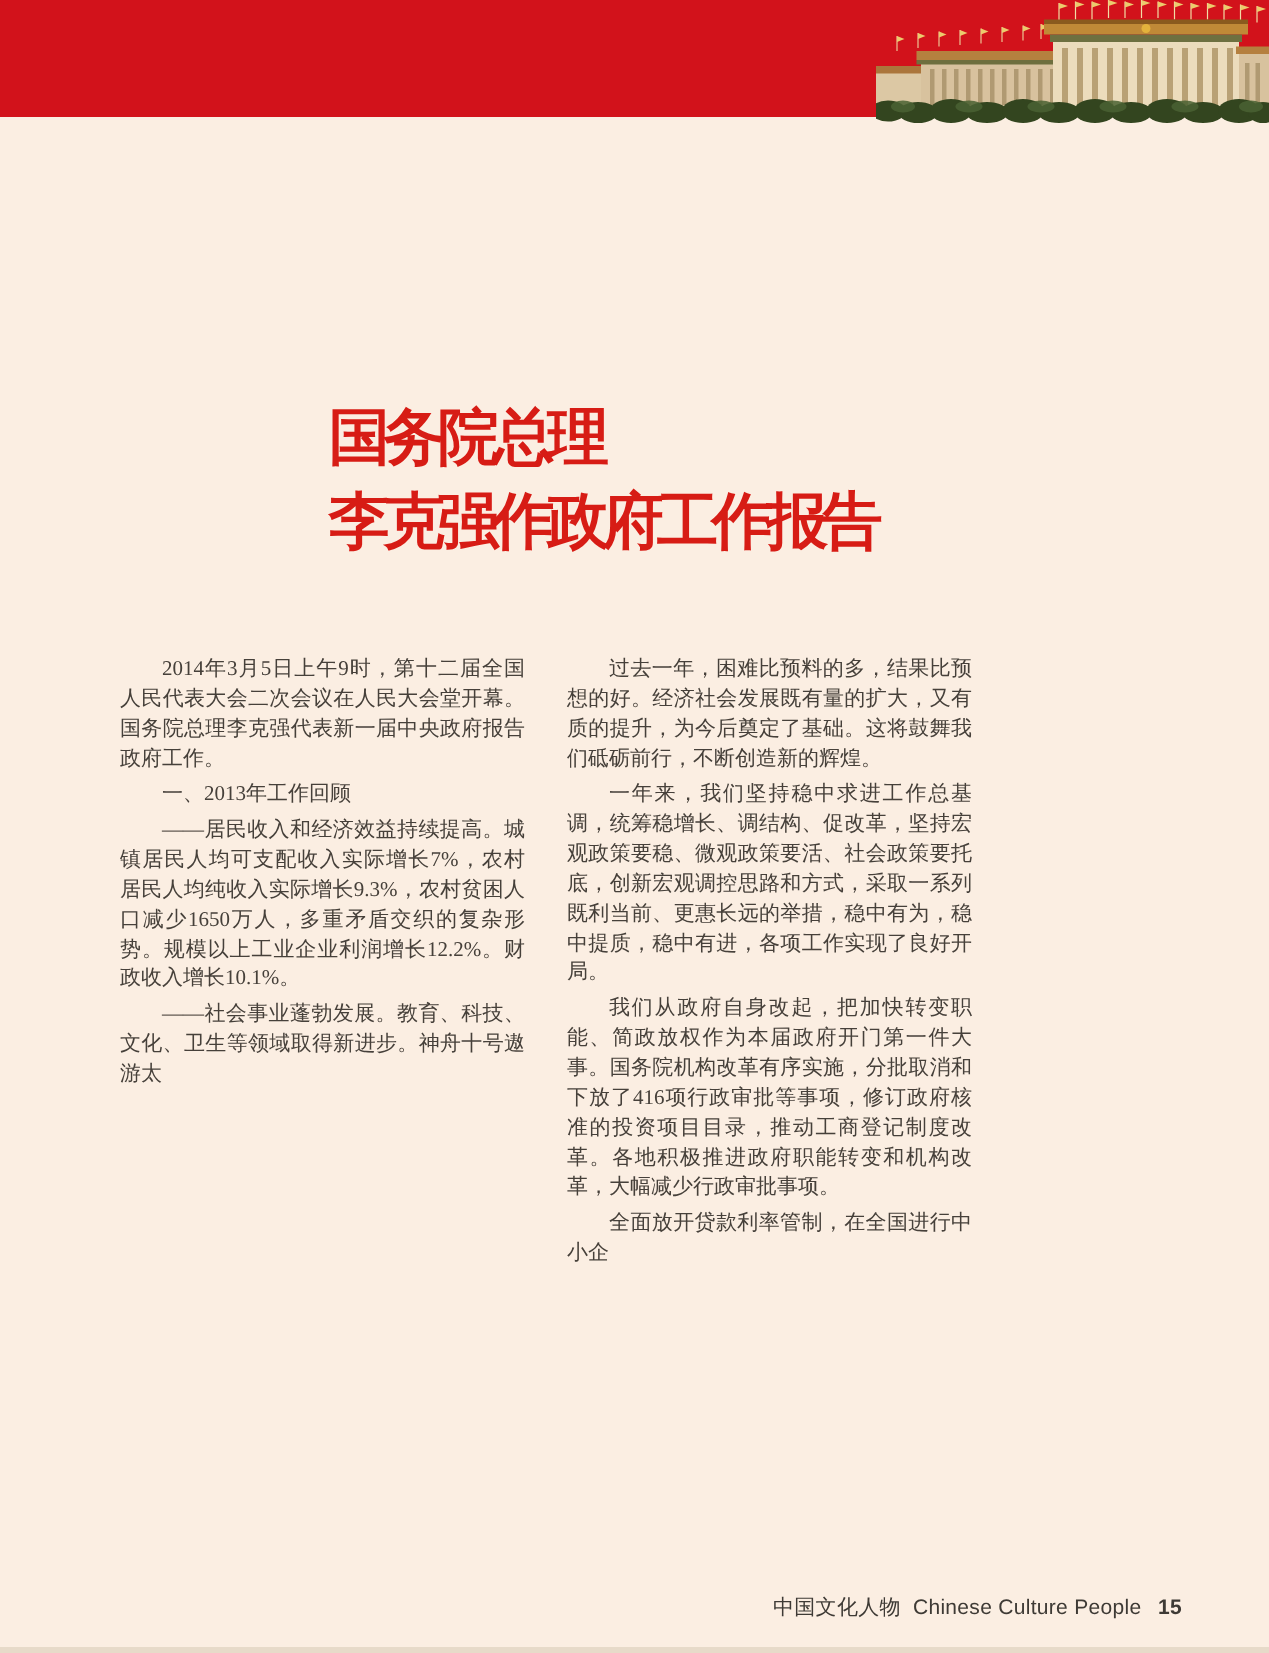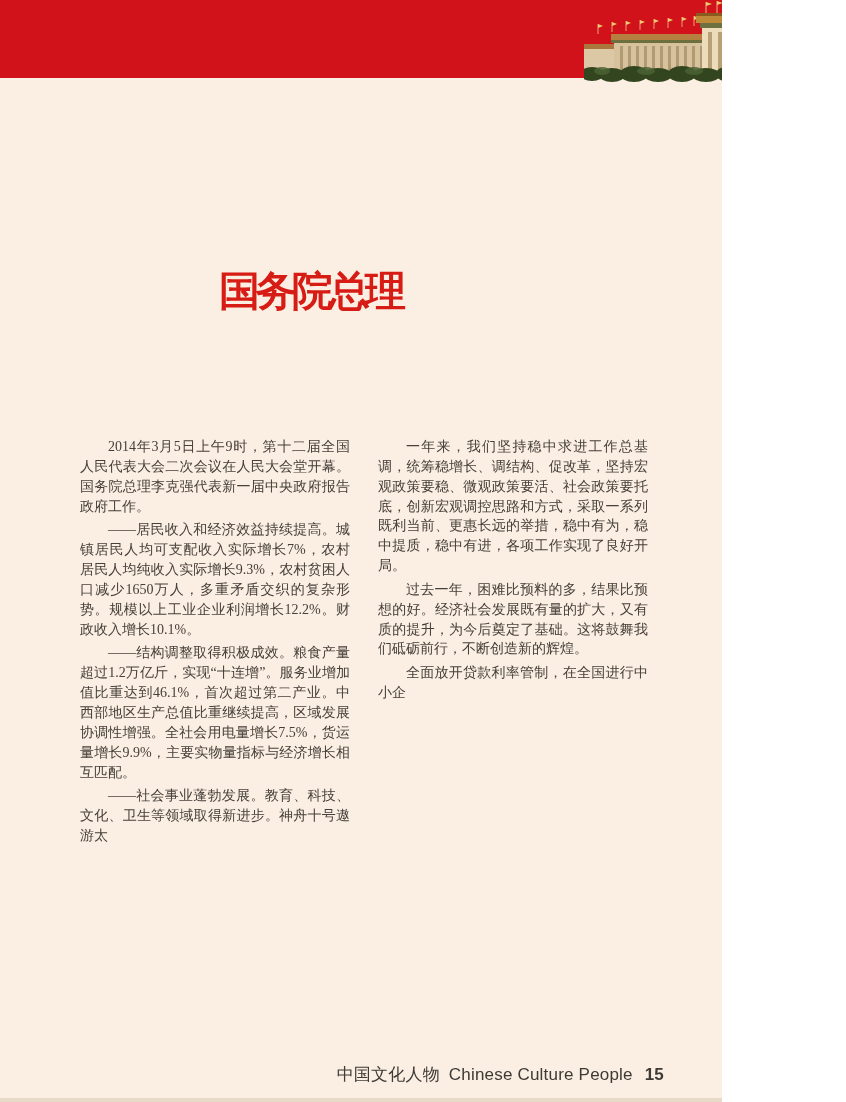--- a/index.html
+++ b/index.html
@@ -1,27 +1,27 @@
 <!DOCTYPE html>
 <html style="--band-red: #d2121b; --title-red: #d71c15; --page-bg: #fbeee2; --body-text: #46403a;"><head>
 <meta charset="utf-8">
 <style>
   html,body{margin:0;padding:0;}
   body{font-family:"Liberation Serif","DejaVu Serif",serif;}
-  .page{position:relative;width:722px;height:1102px;background:var(--page-bg,#fbeee2);overflow:hidden;}
+  .page{position:relative;width:846px;height:1102px;background:var(--page-bg,#fbeee2);overflow:hidden;}
   .page::after{content:"";position:absolute;left:0;bottom:0;width:100%;height:4px;background:#e7dac9;}
   .band{position:absolute;left:0;top:0;width:846px;height:78px;background:var(--band-red,#d2121b);}
   .band svg{position:absolute;right:0;top:0;display:block;}
   .title{position:absolute;left:219px;top:263px;margin:0;font-family:"Liberation Sans","DejaVu Sans",sans-serif;font-weight:bold;color:var(--title-red,#d71c15);font-size:41px;line-height:56px;letter-spacing:-4.5px;white-space:nowrap;}
   .title .tline{display:block;}
   .columns{position:absolute;left:76px;top:433px;display:flex;gap:20px;}
   .col{width:278px;font-size:14px;line-height:19.85px;text-align:justify;color:var(--body-text,#46403a);}
   .col p{margin:4px;}
   .col p.indent{text-indent:2em;}
-  .footer{position:absolute;right:58px;top:1063px;font-family:"Liberation Sans","DejaVu Sans",sans-serif;font-size:17px;color:#3e3a35;letter-spacing:0.2px;}
+  .footer{position:absolute;right:58px;top:1063px;font-family:"Liberation Sans","DejaVu Sans",sans-serif;font-size:14px;color:#3e3a35;letter-spacing:0.2px;}
   .footer .pagenum{font-weight:bold;margin-left:7px;}
   .footer .en{margin-left:4px;}
 </style>
 </head>
 <body>
 
 <div class="page">
 
   <div class="band">
     <svg viewBox="0 0 262 82" width="262" height="82" aria-hidden="true">
@@ -145,32 +145,34 @@
         <ellipse cx="110" cy="71" rx="9" ry="4"></ellipse>
           <ellipse cx="158" cy="71" rx="9" ry="4"></ellipse>
         <ellipse cx="206" cy="71" rx="9" ry="4"></ellipse>
           <ellipse cx="250" cy="71" rx="8" ry="4"></ellipse>
       </g>
     </svg>
   </div>
 
   <h1 class="title">
     <span class="tline">国务院总理</span>
+    <span class="tline">李克强作政府工作报告</span>
   </h1>
 
   <div class="columns">
     <div class="col">
         <p class="indent">2014年3月5日上午9时，第十二届全国人民代表大会二次会议在人民大会堂开幕。国务院总理李克强代表新一届中央政府报告政府工作。</p>
+        <p class="indent">一、2013年工作回顾</p>
         <p class="indent">——居民收入和经济效益持续提高。城镇居民人均可支配收入实际增长7%，农村居民人均纯收入实际增长9.3%，农村贫困人口减少1650万人，多重矛盾交织的复杂形势。规模以上工业企业利润增长12.2%。财政收入增长10.1%。</p>
-        <p class="indent">——结构调整取得积极成效。粮食产量超过1.2万亿斤，实现“十连增”。服务业增加值比重达到46.1%，首次超过第二产业。中西部地区生产总值比重继续提高，区域发展协调性增强。全社会用电量增长7.5%，货运量增长9.9%，主要实物量指标与经济增长相互匹配。</p>
         <p class="indent">——社会事业蓬勃发展。教育、科技、文化、卫生等领域取得新进步。神舟十号遨游太</p>
       </div>
     <div class="col">
+        <p class="indent">过去一年，困难比预料的多，结果比预想的好。经济社会发展既有量的扩大，又有质的提升，为今后奠定了基础。这将鼓舞我们砥砺前行，不断创造新的辉煌。</p>
         <p class="indent">一年来，我们坚持稳中求进工作总基调，统筹稳增长、调结构、促改革，坚持宏观政策要稳、微观政策要活、社会政策要托底，创新宏观调控思路和方式，采取一系列既利当前、更惠长远的举措，稳中有为，稳中提质，稳中有进，各项工作实现了良好开局。</p>
-        <p class="indent">过去一年，困难比预料的多，结果比预想的好。经济社会发展既有量的扩大，又有质的提升，为今后奠定了基础。这将鼓舞我们砥砺前行，不断创造新的辉煌。</p>
+        <p class="indent">我们从政府自身改起，把加快转变职能、简政放权作为本届政府开门第一件大事。国务院机构改革有序实施，分批取消和下放了416项行政审批等事项，修订政府核准的投资项目目录，推动工商登记制度改革。各地积极推进政府职能转变和机构改革，大幅减少行政审批事项。</p>
         <p class="indent">全面放开贷款利率管制，在全国进行中小企</p>
       </div>
   </div>
 
   <div class="footer">
     <span>中国文化人物</span>
     <span class="en">Chinese Culture People</span>
     <span class="pagenum">15</span>
   </div>
 

